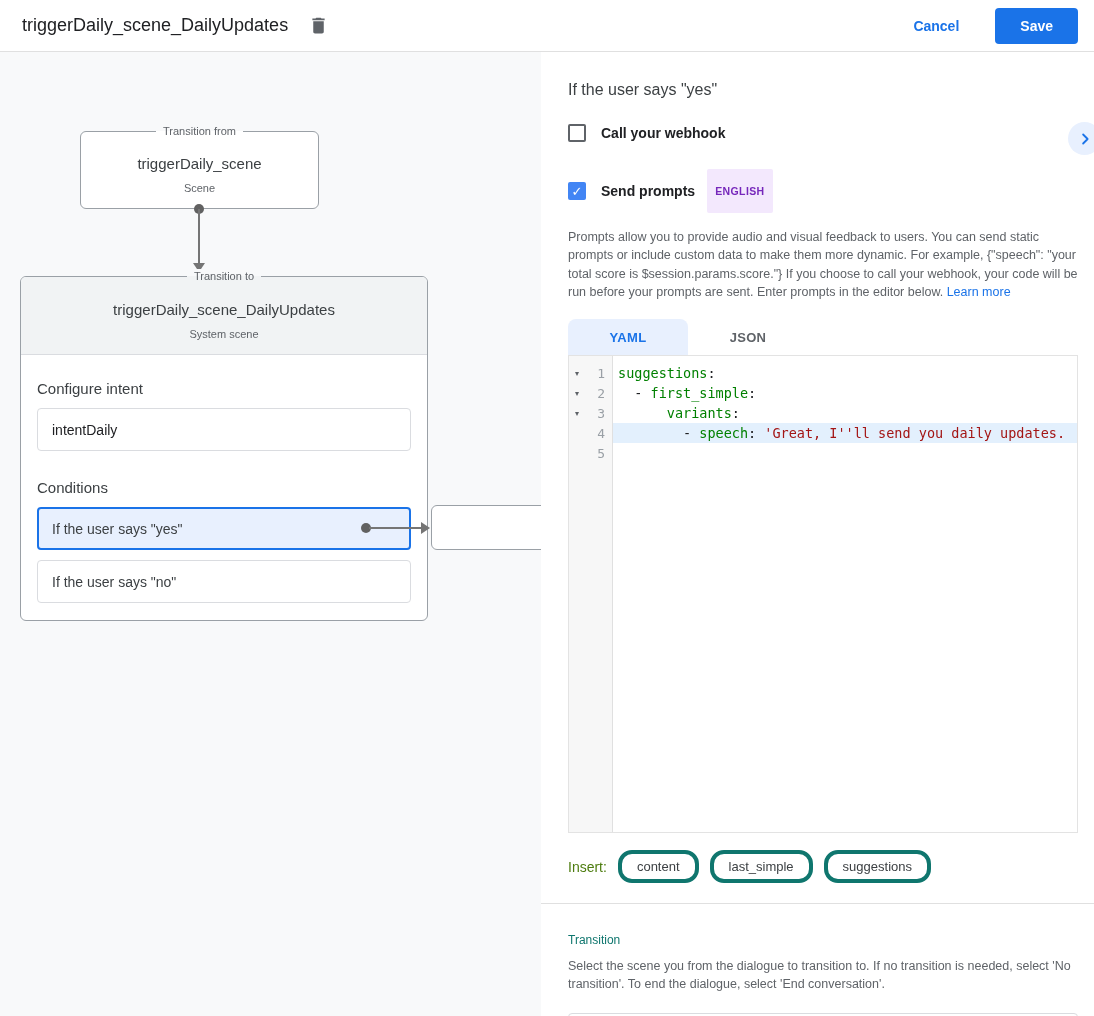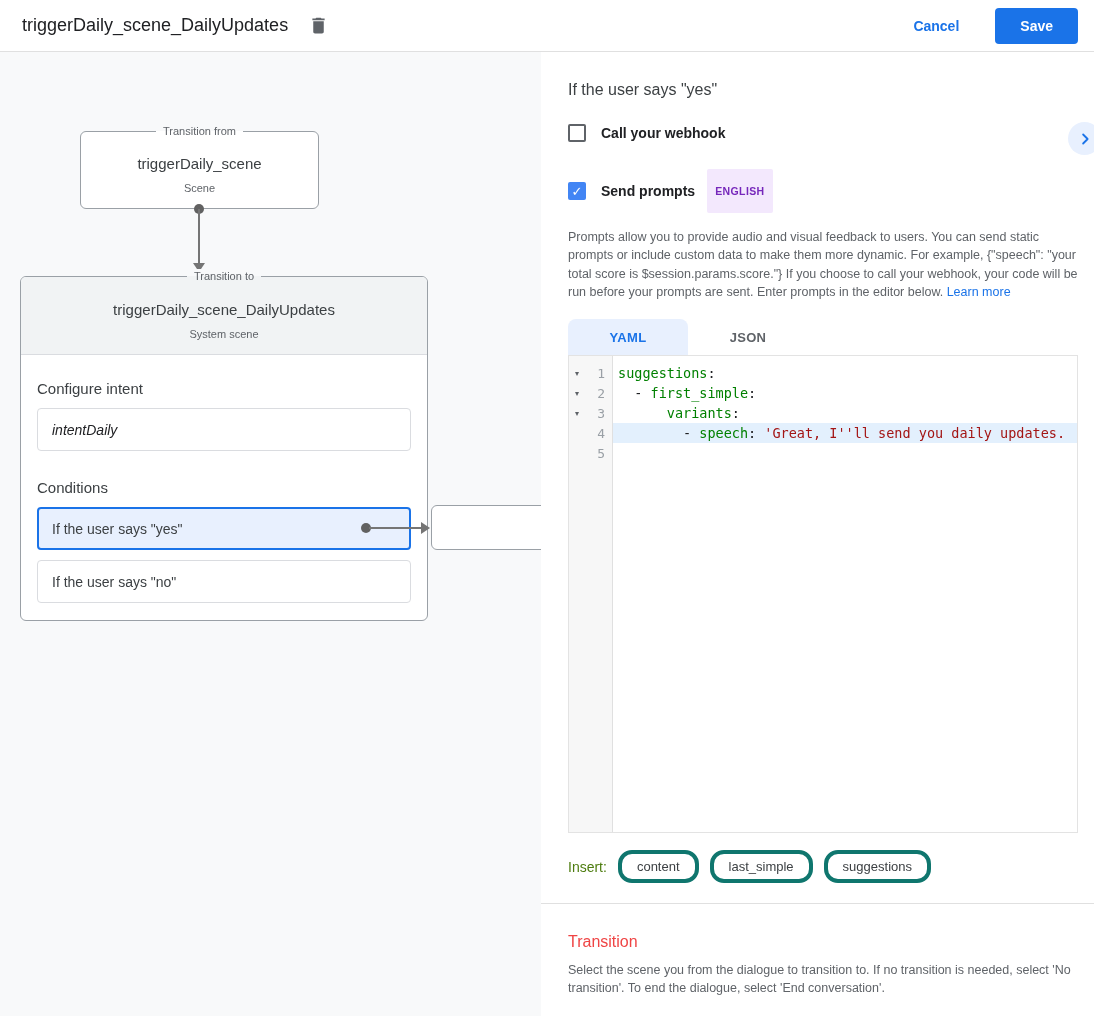--- a/index.html
+++ b/index.html
@@ -29,21 +29,21 @@
   .scene-type { font-size:11px; color:#5f6368; margin-top:10px; }
 
   .dot { position:absolute; width:10px; height:10px; border-radius:50%; background:#616161; }
   .vline { position:absolute; left:198px; top:157px; width:2px; height:55px; background:#757575; }
   .arrow-down { position:absolute; left:193px; top:211px; width:0; height:0; border-left:6px solid transparent; border-right:6px solid transparent; border-top:9px solid #757575; }
 
   .scene-to { position:absolute; left:20px; top:224px; width:408px; height:345px; background:#fff; border:1px solid #9aa0a6; border-radius:6px; }
   .scene-header { background:#f1f3f4; border-bottom:1px solid #dadce0; border-radius:5px 5px 0 0; height:78px; display:flex; flex-direction:column; align-items:center; justify-content:center; padding-top:10px; }
   .scene-body { padding:6px 16px 0; }
   .section-label { font-size:15px; color:#3c4043; margin-top:19px; }
-  .field-box { margin-top:11px; height:43px; border:1px solid #dadce0; border-radius:4px; background:#fff; display:flex; align-items:center; padding:0 14px; font-size:14px; color:#202124;font-style:italic; }
+  .field-box { margin-top:11px; height:43px; border:1px solid #dadce0; border-radius:4px; background:#fff; display:flex; align-items:center; padding:0 14px; font-size:14px; color:#202124; }
   .cond { margin-top:11px; height:43px; border:1px solid #dadce0; border-radius:4px; background:#fff; display:flex; align-items:center; padding:0 14px; font-size:14px; color:#3c4043; cursor:pointer; }
   .cond.selected { background:#e8f0fe; border:2px solid #1a73e8; padding:0 13px; }
   .cond-gap { margin-top:10px; }
 
   .hline { position:absolute; left:369px; top:475px; width:53px; height:2px; background:#757575; }
   .arrow-right { position:absolute; left:421px; top:470px; width:0; height:0; border-top:6px solid transparent; border-bottom:6px solid transparent; border-left:9px solid #757575; }
   .target-box { position:absolute; left:431px; top:453px; width:128px; height:45px; background:#fff; border:1px solid #9aa0a6; border-radius:6px; }
 
   
   .panel { flex:1; background:#fff; position:relative; padding:0 16px 0 27px; overflow:hidden; }
@@ -73,21 +73,21 @@
   .crow.active { background:#e3f0fd; }
   .key { color:#008000; }
   .str { color:#a31515; }
 
   .insert-row { display:flex; align-items:center; margin-top:17px; gap:11px; }
   .insert-label { font-size:14px; color:#4d7c0f; }
   .chip { border:4px solid #0f766e; border-radius:14px; background:#fff; padding:5px 15px; font-size:13px; color:#3c4043; cursor:pointer; font-family:inherit; }
 
   .panel-divider { border:none; border-top:1px solid #e0e0e0; margin:20px -16px 0 -27px; }
 
-  .transition-title { margin-top:29px; font-size:16px; color:#ef4444; }
+  .transition-title { margin-top:29px; font-size:12px; color:#0f766e; }
   .transition-desc { margin-top:10px; font-size:12.5px; line-height:1.46; color:#5f6368; max-width:516px; }
   .select { margin-top:19px; height:38px; border:1px solid #dadce0; border-radius:4px; display:flex; align-items:center; justify-content:space-between; padding:0 14px; font-size:14px; color:#202124; background:#fff; cursor:pointer; }
   .caret { width:0; height:0; border-left:5px solid transparent; border-right:5px solid transparent; border-top:6px solid #5f6368; }
 </style>
 </head>
 <body>
 
 <div class="app">
 
   <div class="topbar">

